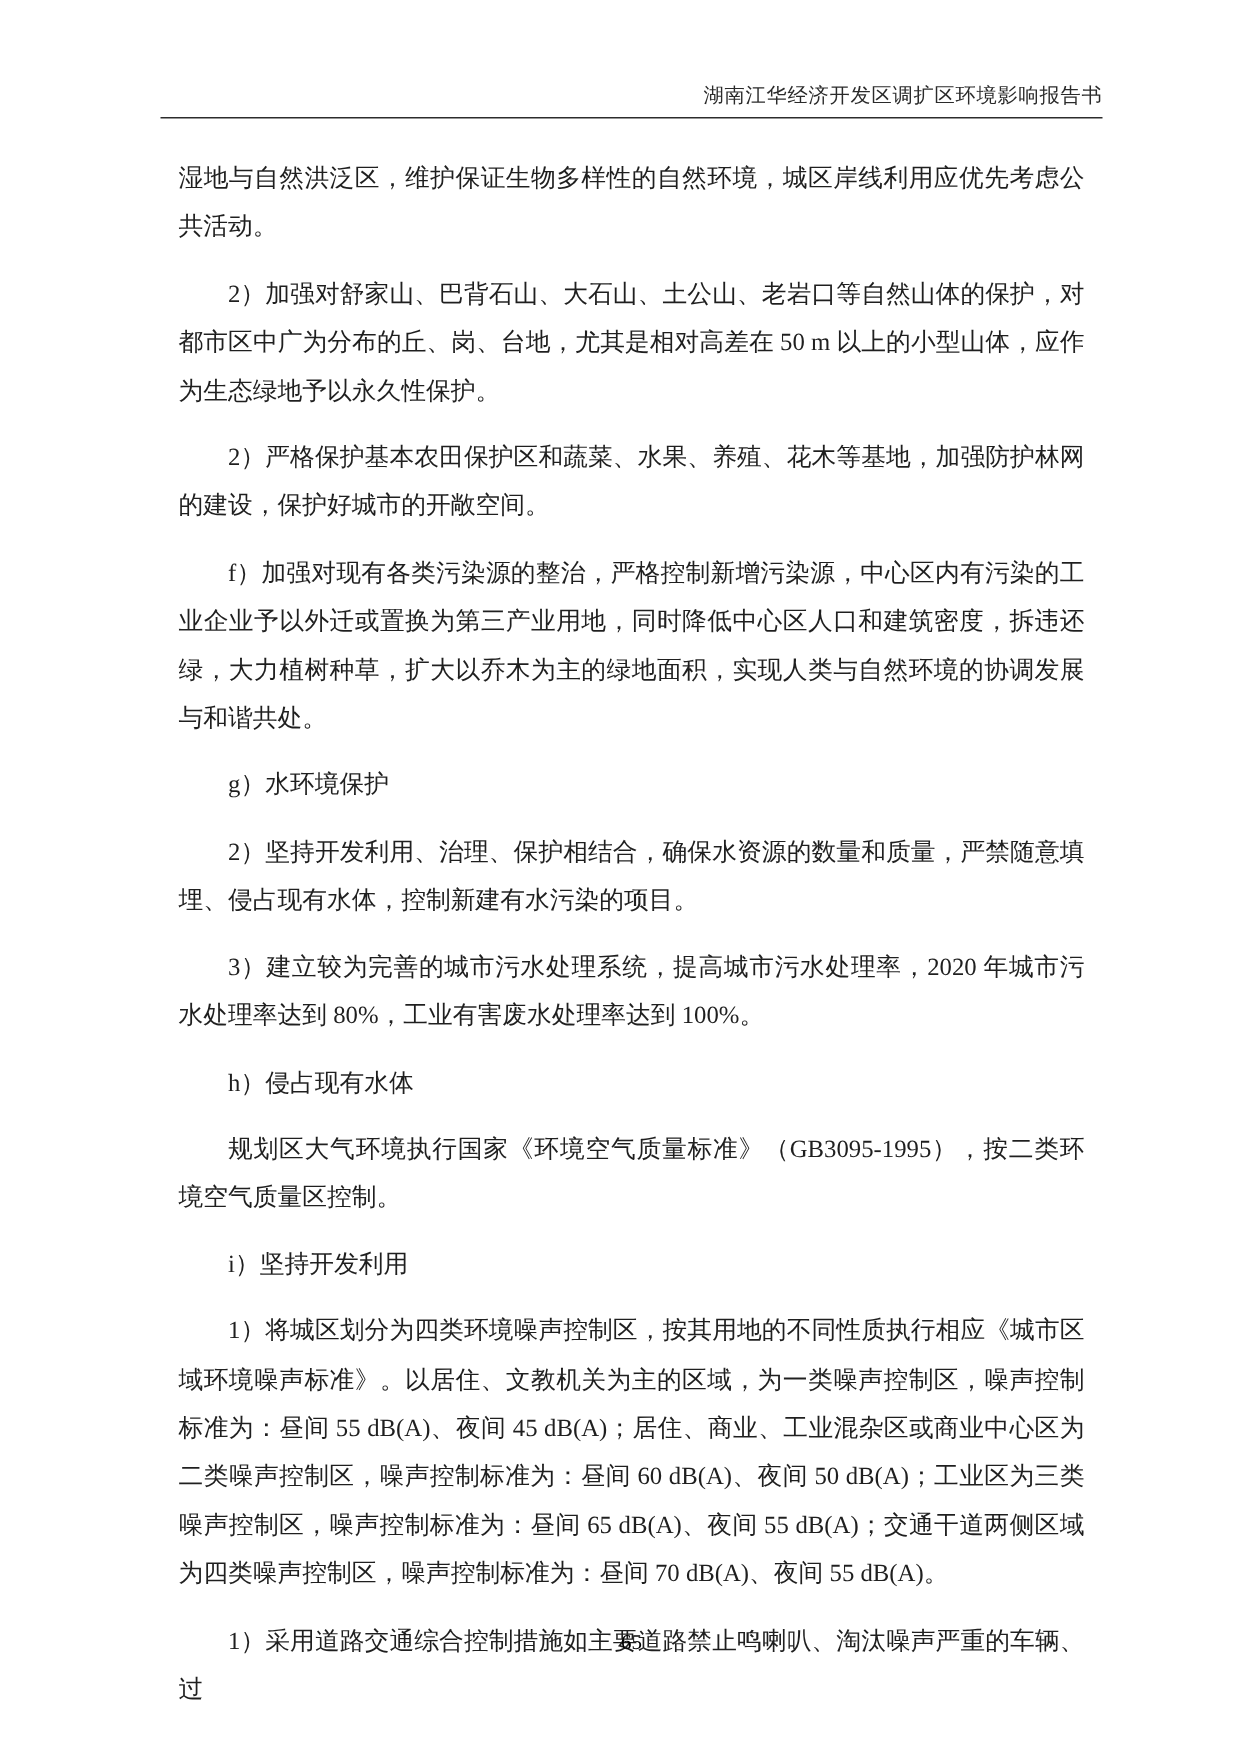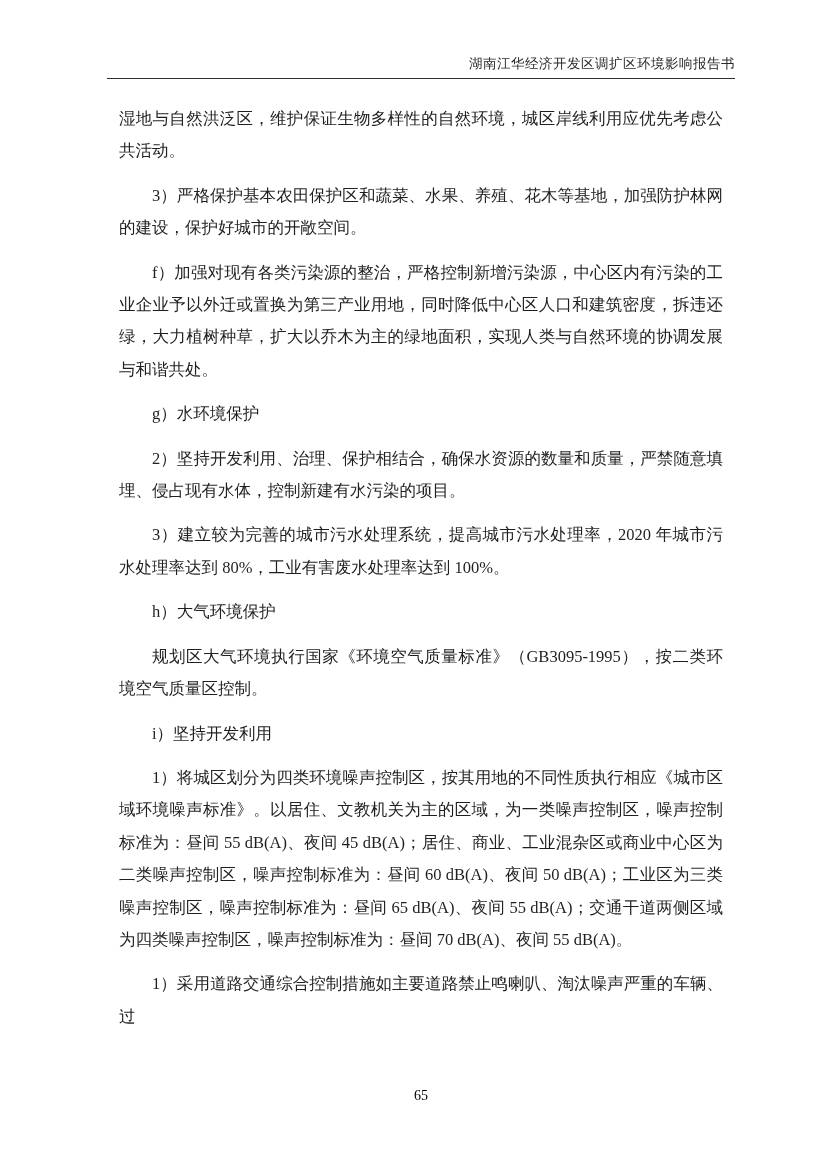--- a/index.html
+++ b/index.html
@@ -68,26 +68,27 @@
 <div class="page">
 
   <div class="page-header">
     <span>湖南江华经济开发区调扩区环境影响报告书</span>
   </div>
 
   <div class="header-rule"></div>
 
   <div class="document-body">
       <p class="para">湿地与自然洪泛区，维护保证生物多样性的自然环境，城区岸线利用应优先考虑公共活动。</p>
-      <p class="para indent">3）严格保护基本农田保护区和蔬菜、水果、养殖、花木等基地，加强防护林网的建设，保护好城市的开敞空间。</p>
+      <p class="para indent">2）加强对舒家山、巴背石山、大石山、土公山、老岩口等自然山体的保护，对都市区中广为分布的丘、岗、台地，尤其是相对高差在 50 m 以上的小型山体，应作为生态绿地予以永久性保护。</p>
+      <p class="para indent">2）严格保护基本农田保护区和蔬菜、水果、养殖、花木等基地，加强防护林网的建设，保护好城市的开敞空间。</p>
       <p class="para indent">f）加强对现有各类污染源的整治，严格控制新增污染源，中心区内有污染的工业企业予以外迁或置换为第三产业用地，同时降低中心区人口和建筑密度，拆违还绿，大力植树种草，扩大以乔木为主的绿地面积，实现人类与自然环境的协调发展与和谐共处。</p>
       <p class="para indent">g）水环境保护</p>
       <p class="para indent">2）坚持开发利用、治理、保护相结合，确保水资源的数量和质量，严禁随意填埋、侵占现有水体，控制新建有水污染的项目。</p>
       <p class="para indent">3）建立较为完善的城市污水处理系统，提高城市污水处理率，2020 年城市污水处理率达到 80%，工业有害废水处理率达到 100%。</p>
-      <p class="para indent">h）大气环境保护</p>
+      <p class="para indent">h）侵占现有水体</p>
       <p class="para indent">规划区大气环境执行国家《环境空气质量标准》（GB3095-1995），按二类环境空气质量区控制。</p>
       <p class="para indent">i）坚持开发利用</p>
       <p class="para indent">1）将城区划分为四类环境噪声控制区，按其用地的不同性质执行相应《城市区域环境噪声标准》。以居住、文教机关为主的区域，为一类噪声控制区，噪声控制标准为：昼间 55 dB(A)、夜间 45 dB(A)；居住、商业、工业混杂区或商业中心区为二类噪声控制区，噪声控制标准为：昼间 60 dB(A)、夜间 50 dB(A)；工业区为三类噪声控制区，噪声控制标准为：昼间 65 dB(A)、夜间 55 dB(A)；交通干道两侧区域为四类噪声控制区，噪声控制标准为：昼间 70 dB(A)、夜间 55 dB(A)。</p>
       <p class="para indent">1）采用道路交通综合控制措施如主要道路禁止鸣喇叭、淘汰噪声严重的车辆、过</p>
     </div>
 
   <div class="page-footer">
     <span>65</span>
   </div>
 

